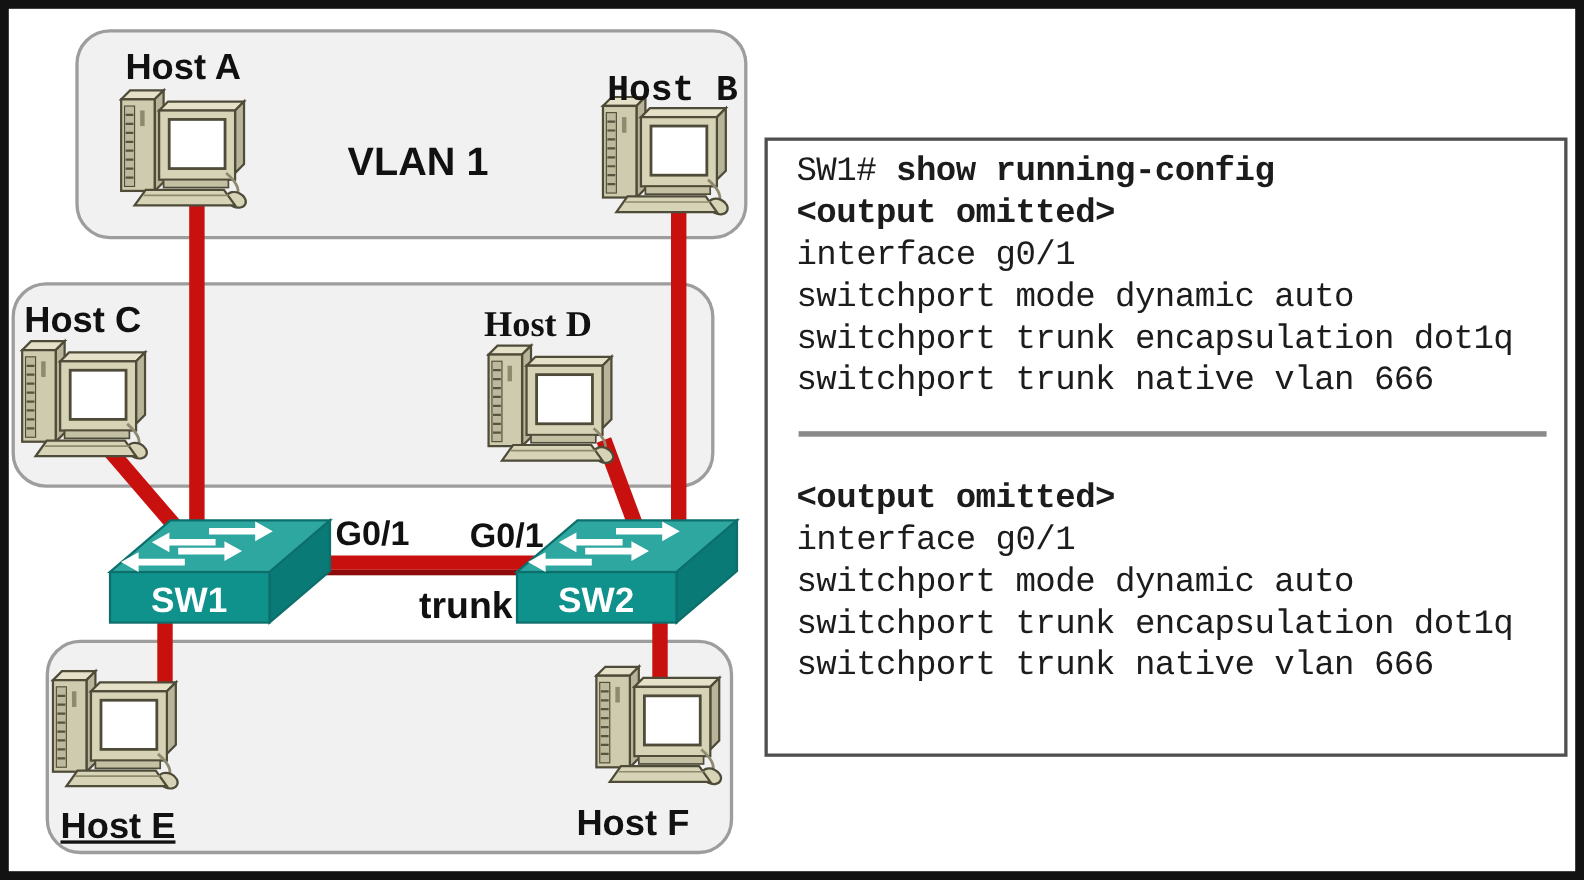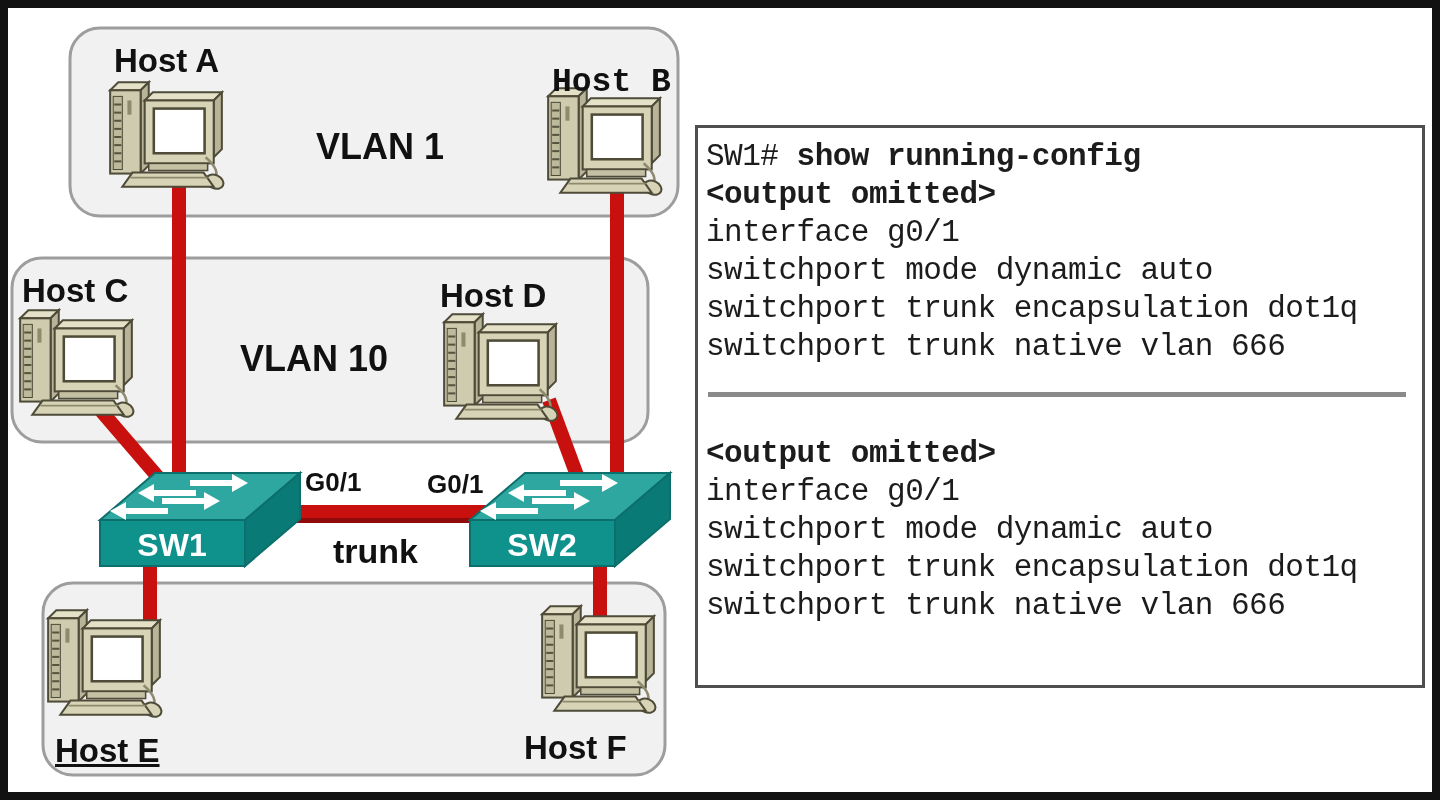--- a/index.html
+++ b/index.html
@@ -13,27 +13,27 @@
   }
   .stage{position:absolute;left:0;top:0;width:1440px;height:800px;}
   .diagram-svg{position:absolute;left:0;top:0;width:700px;height:800px;}
 
   .label{
     position:absolute;color:#111;font-weight:bold;white-space:nowrap;
     font-family:"Liberation Sans", sans-serif;
   }
   .host-label{font-size:33px;letter-spacing:0px;}
   .vlan-label{font-size:36px;}
-  .port-label{font-size:26px;}
-  .trunk-label{font-size:34px;}
+  .port-label{font-size:31px;}
+  .trunk-label{font-size:34px;margin-left:48px;}
 
   .config-panel{
     position:absolute;left:695px;top:125px;width:730px;height:563px;
     background:#ffffff;border:3px solid #4f4f4f;box-sizing:border-box;
-    padding:10px 10px 0 8px;
+    padding:10px 10px 0 26px;
     font-family:"Liberation Mono", monospace;
     font-size:31px;line-height:38px;letter-spacing:-0.5px;color:#1c1c1c;
   }
   .cfg-line{white-space:pre;}
   .cfg-bold{font-weight:bold;}
   .cfg-divider{
     height:5px;background:#8a8a8a;border:none;
     margin:26px 6px 0 2px;
   }
   .config-block.second{margin-top:38px;}
@@ -136,26 +136,25 @@
     <use href="#pc-icon" x="538" y="84" width="132" height="117"></use>
     <use href="#pc-icon" x="10" y="306" width="132" height="117"></use>
     <use href="#pc-icon" x="434" y="310" width="132" height="117"></use>
     <use href="#pc-icon" x="38" y="606" width="132" height="117"></use>
     <use href="#pc-icon" x="532" y="602" width="132" height="117"></use>
   </svg>
 
   <div class="label host-label" style="left:114px;top:42px;">Host A</div>
   <div class="label host-label" style="left:552px;top:64px;font-family:Liberation Mono, monospace;">Host B</div>
   <div class="label host-label" style="left:22px;top:272px;">Host C</div>
-  <div class="label host-label" style="left:440px;top:277px;">Host D</div>
+  <div class="label host-label" style="left:440px;top:277px;font-family:Liberation Serif, serif;">Host D</div>
   <div class="label host-label" style="left:55px;top:732px;text-decoration:underline;">Host E</div>
   <div class="label host-label" style="left:524px;top:729px;">Host F</div>
 
   <div class="label vlan-label" style="left:316px;top:126px;">VLAN 1</div>
-  <div class="label vlan-label" style="left:240px;top:338px;">VLAN 10</div>
 
   <div class="label port-label" style="left:305px;top:467px;">G0/1</div>
   <div class="label port-label" style="left:427px;top:469px;">G0/1</div>
   <div class="label trunk-label" style="left:333px;top:532px;">trunk</div>
 
   <div class="config-panel">
 
     <div class="config-block">
       <div class="cfg-line"><span>SW1#</span> <span class="cfg-bold">show running-config</span></div>
       <div class="cfg-line cfg-bold">&lt;output omitted&gt;</div>

